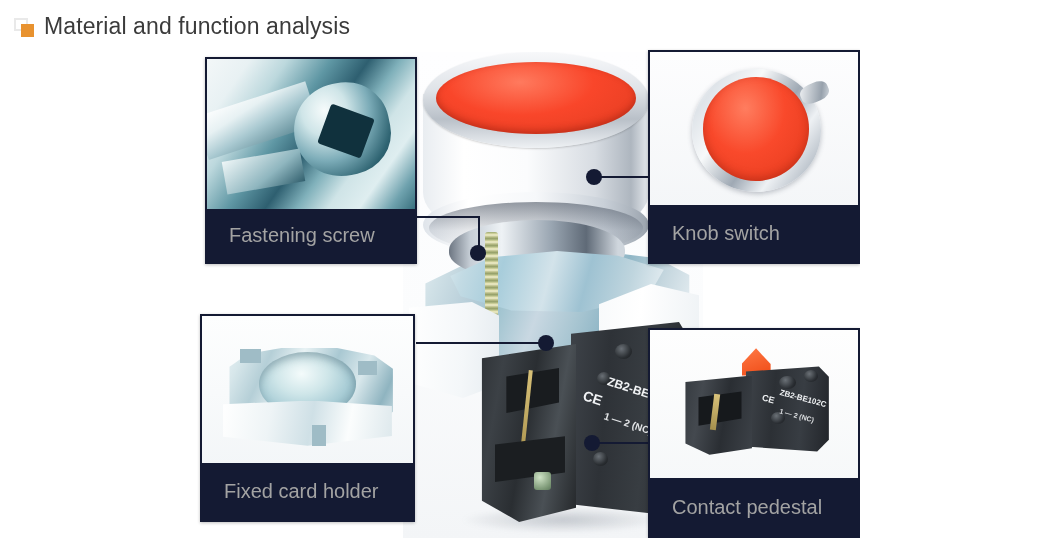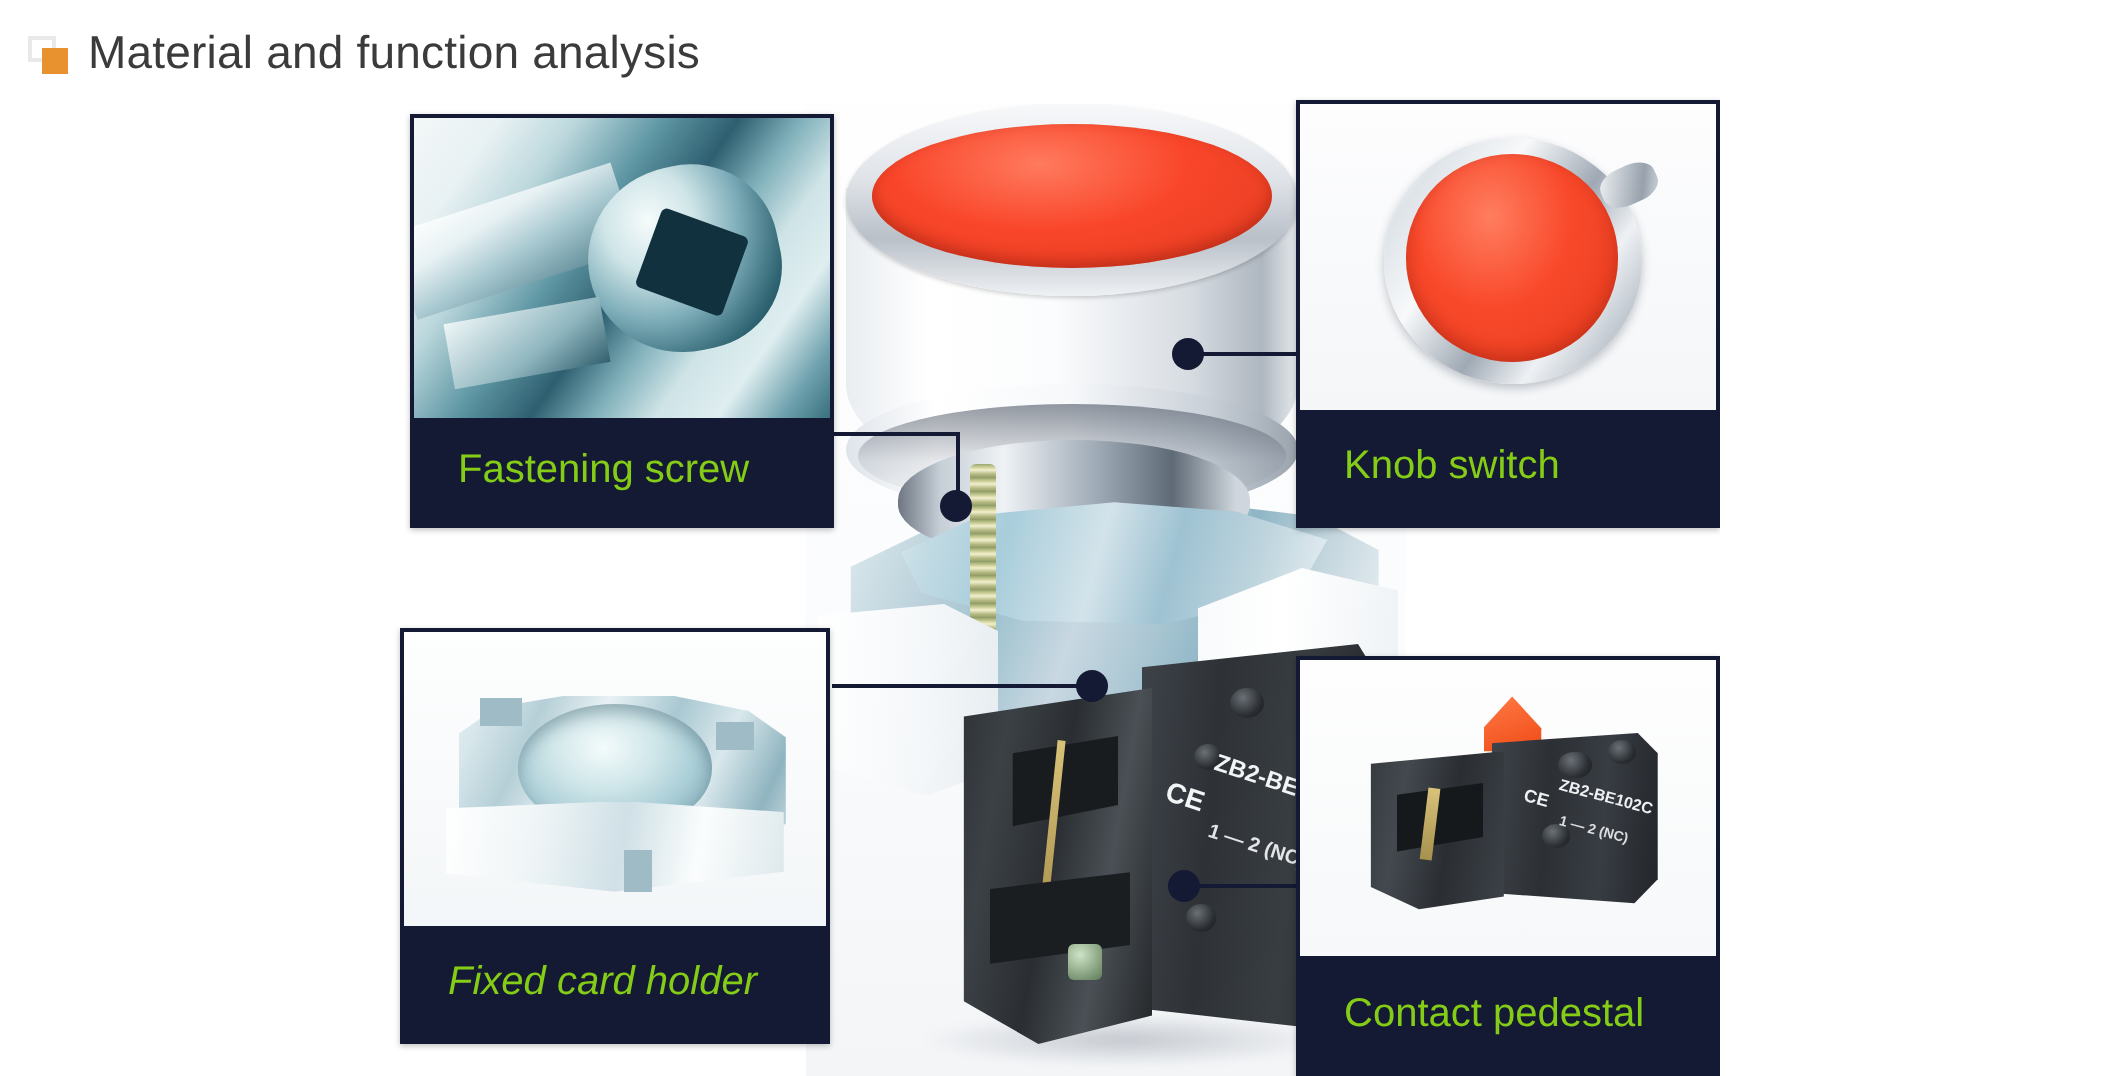--- a/index.html
+++ b/index.html
@@ -90,21 +90,21 @@
   .blk-hole{position:absolute;border-radius:50%;
       background:radial-gradient(circle at 38% 32%,#6a7076 0%,#2a2e32 62%,#16181a 100%);}
   .prod-label{position:absolute;color:#f2f4f6;font-weight:bold;white-space:nowrap;}
 
   
   .card{position:absolute;background:#ffffff;border:2px solid #141a33;
         box-shadow:0 1px 3px rgba(0,0,0,.25);box-sizing:border-box;z-index:6;}
   .card .photo{position:absolute;left:0;top:0;right:0;overflow:hidden;background:#fff;}
   .card .caption{position:absolute;left:0;right:0;bottom:0;background:#141a33;
         display:flex;align-items:center;}
-  .card .caption span{color:#84cc16;font-size:20px;padding-left:22px;white-space:nowrap;}
+  .card .caption span{color:#a3a3a3;font-size:20px;padding-left:22px;white-space:nowrap;}
 
   
   .conn{position:absolute;background:#141a33;z-index:5;}
   .conn.h{height:2px;}
   .conn.v{width:2px;}
   .dot{position:absolute;width:16px;height:16px;border-radius:50%;background:#141a33;z-index:7;}
 
   
   .p1{position:absolute;inset:0;background:
       linear-gradient(125deg,#f3f7f8 0%,#e8f1f3 14%,#bcd8dd 26%,#5f97a4 40%,
@@ -258,21 +258,21 @@
     <div class="photo" style="height:151px;">
       <div class="p3">
         <div class="body"></div>
         <div class="bowl"></div>
         <div class="front"></div>
         <div class="notch" style="left:18%;top:22%;width:10%;height:9%;"></div>
         <div class="notch" style="left:74%;top:30%;width:9%;height:9%;"></div>
         <div class="notch" style="left:52%;top:72%;width:7%;height:14%;"></div>
       </div>
     </div>
-    <div class="caption" style="height:57px;font-style:italic;">
+    <div class="caption" style="height:57px;">
       <span>Fixed card holder</span>
     </div>
   </div>
 
   <div class="card" style="left:648px;top:328px;width:212px;height:210px;">
     <div class="photo" style="height:152px;">
       <div class="p4">
         <div class="orange"></div>
         <div class="bodyR"></div>
         <div class="bodyL"></div>

